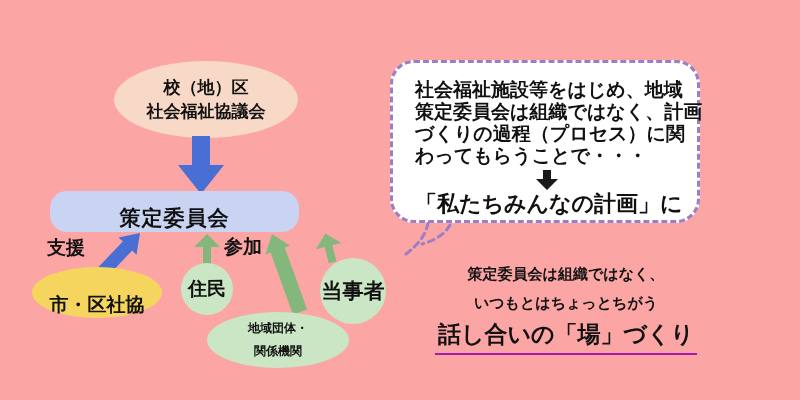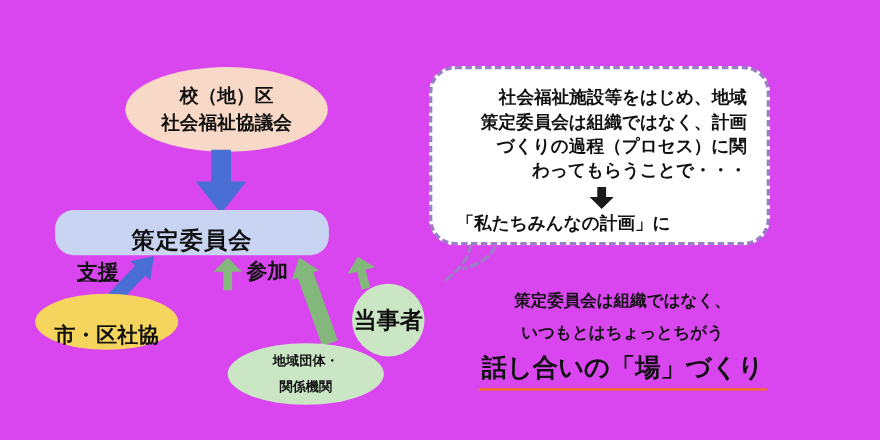--- a/index.html
+++ b/index.html
@@ -1,17 +1,17 @@
 <!DOCTYPE html>
 <html><head>
 <meta charset="utf-8">
 <style>
   html,body{margin:0;padding:0;background:#fff;}
   .stage{
-    position:relative;width:800px;height:400px;background:#d946ef;overflow:hidden;
+    position:relative;width:800px;height:400px;background:#fca5a5;overflow:hidden;
     font-family:"Liberation Sans",sans-serif;color:#111;font-weight:bold;
   }
   .ellipse{
     position:absolute;border-radius:50%;
     display:flex;flex-direction:column;align-items:center;justify-content:center;
     text-align:center;
   }
   .peach{background:#f8d8c6;}
   .yellow{background:#f6d55e;justify-content:flex-end;}
   .green{background:#cbe6c5;}
@@ -30,60 +30,63 @@
   .city-ellipse{left:32px;top:267px;width:130px;height:51px;font-size:19px;}
   .orgs-ellipse{left:207px;top:312px;width:142px;height:56px;font-size:12px;line-height:23px;}
   .residents-circle{left:181px;top:263px;width:52px;height:52px;font-size:19px;}
   .parties-circle{left:320px;top:258px;width:66px;height:66px;font-size:21px;}
 
   .bubble{
     position:absolute;left:390px;top:60px;width:310px;height:163px;
     border:3px dashed #9c7ec6;border-radius:24px;box-sizing:border-box;
     padding:16px 18px 0 22px;background:#fff;
   }
-  .bline{font-size:16px;line-height:22px;white-space:nowrap;text-align:right;}
+  .bline{font-size:19px;line-height:22px;white-space:nowrap;}
   .barrow{display:block;margin:3px auto 2px auto;}
-  .bconc{font-size:16px;line-height:24px;margin-top:2px;white-space:nowrap;}
+  .bconc{font-size:22px;line-height:24px;margin-top:2px;white-space:nowrap;}
 
   .note{position:absolute;left:420px;top:261px;width:292px;text-align:center;}
   .n1{font-size:15px;line-height:26px;margin-bottom:3px;white-space:nowrap;}
   .n3{font-size:23px;line-height:30px;margin-top:2px;white-space:nowrap;}
-  .underlined{display:inline-block;border-bottom:2px solid #f97316;padding:0 3px 4px 3px;}
+  .underlined{display:inline-block;border-bottom:2px solid #a21caf;padding:0 3px 4px 3px;}
   svg{position:absolute;display:block;}
 </style>
 </head>
 <body>
 
 <div class="stage">
 
   <div class="ellipse peach top-ellipse">
     <div>校（地）区</div>
     <div>社会福祉協議会</div>
   </div>
 
   <svg style="left:178px;top:136px;" width="46" height="58" viewBox="0 0 46 58">
     <polygon points="14,0 32,0 32,29 46,29 23,58 0,29 14,29" fill="#4a6fd4"></polygon>
   </svg>
 
   <div class="bar">
     <span>策定委員会</span>
   </div>
 
-  <div class="lbl" style="left:70px;top:235px;text-decoration:underline;">支援</div>
+  <div class="lbl" style="left:47px;top:235px;">支援</div>
   <svg style="left:90px;top:229px;" width="52" height="57" viewBox="0 0 52 57">
     <polygon points="1.3,45.5 32.8,12.5 28.5,8.4 50,4 46.5,25.7 42.2,21.5 10.7,54.5" fill="#4a6fd4"></polygon>
   </svg>
 
   <div class="ellipse yellow city-ellipse">
     <span>市・区社協</span>
   </div>
 
   <svg style="left:194px;top:234px;" width="26" height="30" viewBox="0 0 26 30">
     <polygon points="9,30 9,13 0,13 13,0 26,13 17,13 17,30" fill="#84b77c"></polygon>
   </svg>
+  <div class="circle residents-circle">
+    <span>住民</span>
+  </div>
 
   <div class="lbl" style="left:224px;top:234px;">参加</div>
 
   <svg style="left:262px;top:232px;" width="46" height="84" viewBox="0 0 46 84">
     <polygon points="30.9,82.5 8.6,20.5 3.5,22.4 10,2 27.9,13.6 22.8,15.5 45.1,77.5" fill="#84b77c"></polygon>
   </svg>
 
   <div class="ellipse green orgs-ellipse">
     <div>地域団体・</div>
     <div>関係機関</div>

